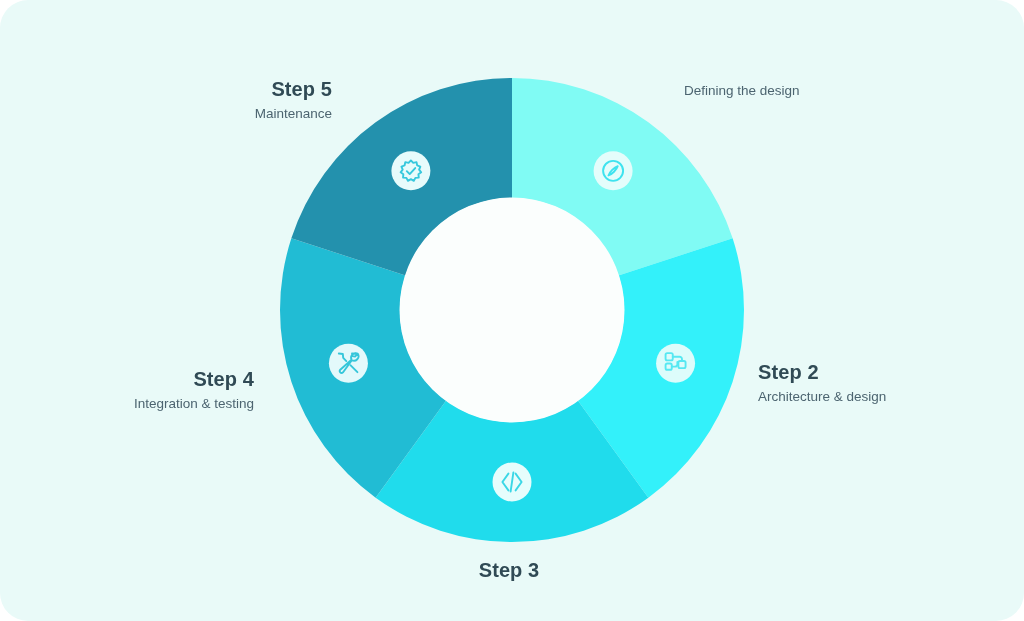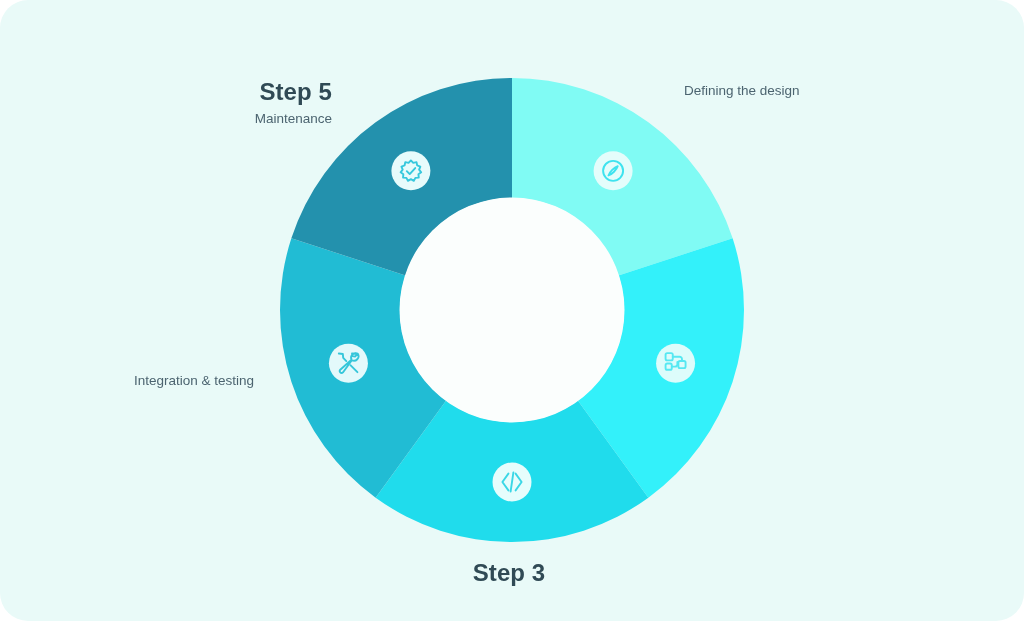--- a/index.html
+++ b/index.html
@@ -31,21 +31,21 @@
   #donut-svg {
     display: block;
     width: 464px;
     height: 464px;
   }
   .step-label {
     position: absolute;
     color: #2f4858;
   }
   .step-title {
-    font-size: 24px;
+    font-size: 20px;
     font-weight: bold;
     letter-spacing: 0.1px;
     line-height: 1.15;
     color: #304a55;
     white-space: nowrap;
   }
   .step-sub {
     font-size: 13.5px;
     font-weight: normal;
     line-height: 1.35;
@@ -134,26 +134,31 @@
             </g>
           </g>
         </g>
     </svg>
   </div>
 
   <div class="step-label align-left" id="label-step-1">
     <div class="step-sub">Defining the design</div>
   </div>
 
+  <div class="step-label align-left" id="label-step-2">
+    <div class="step-title">Step 2</div>
+    <div class="step-sub">Architecture &amp; design</div>
+  </div>
 
   <div class="step-label align-center" id="label-step-3">
     <div class="step-title">Step 3</div>
   </div>
 
   <div class="step-label align-right" id="label-step-4">
+    <div class="step-title">Step 4</div>
     <div class="step-sub">Integration &amp; testing</div>
   </div>
 
   <div class="step-label align-right" id="label-step-5">
     <div class="step-title">Step 5</div>
     <div class="step-sub">Maintenance</div>
   </div>
 
 </div>
 

